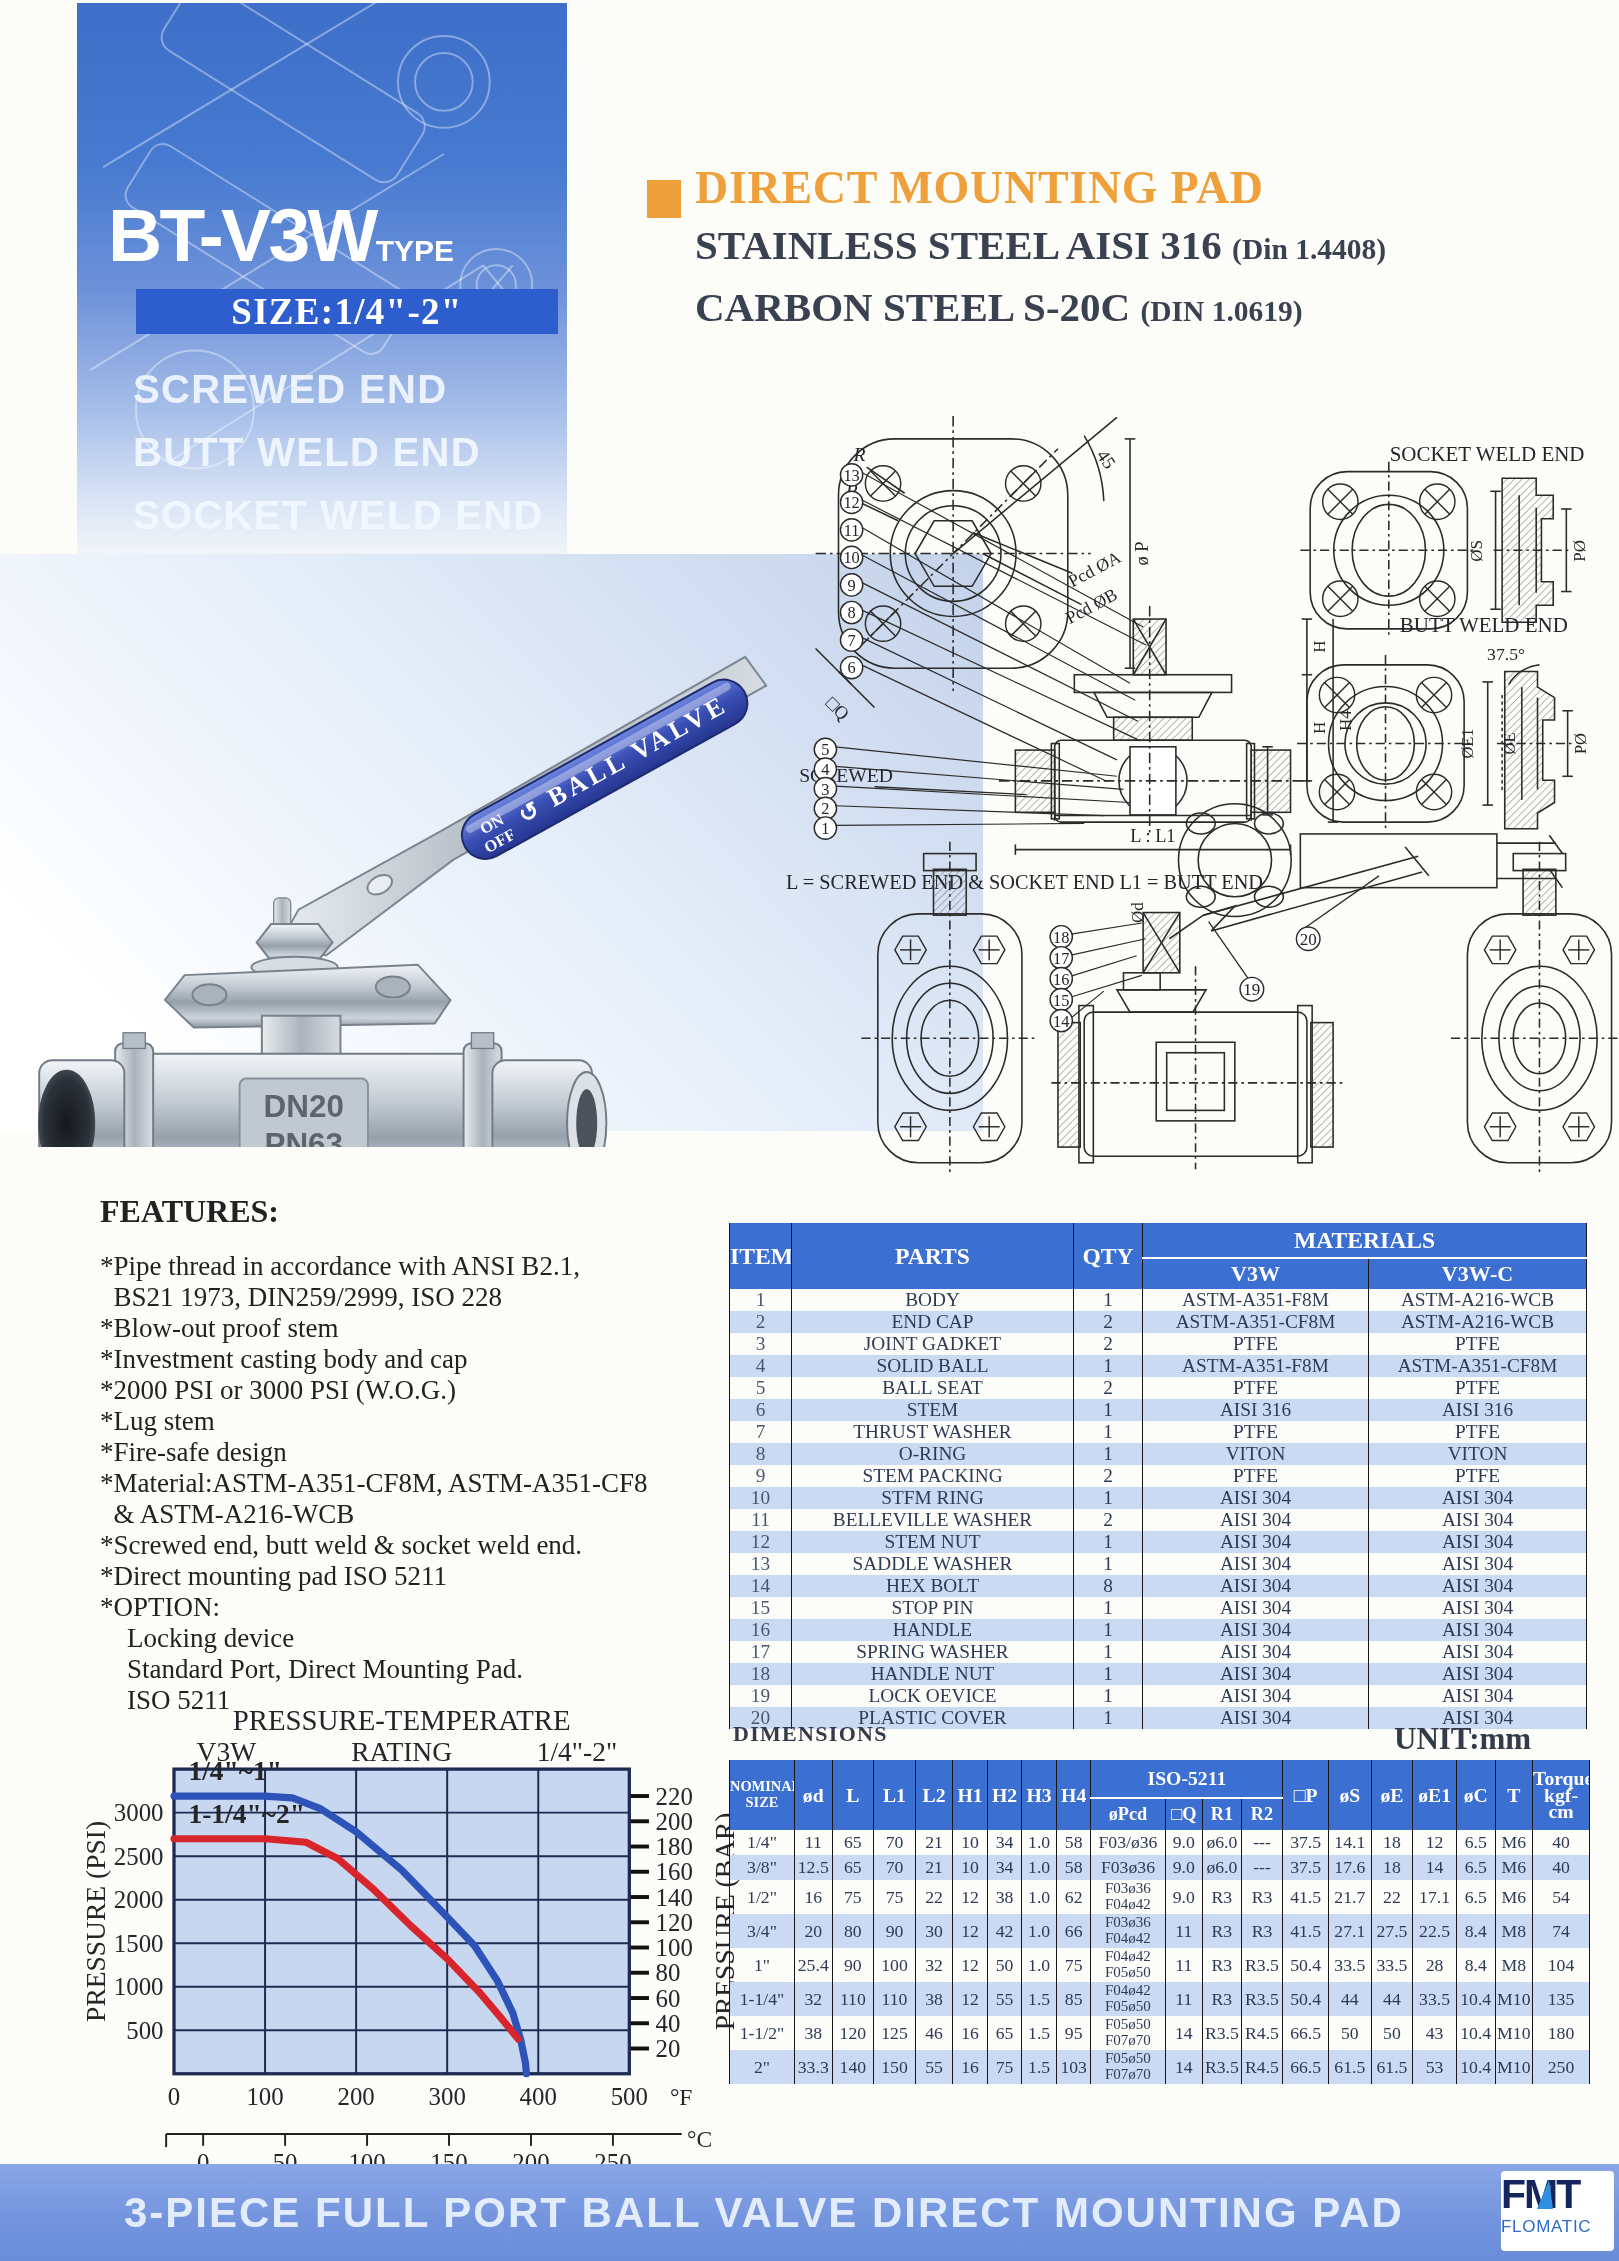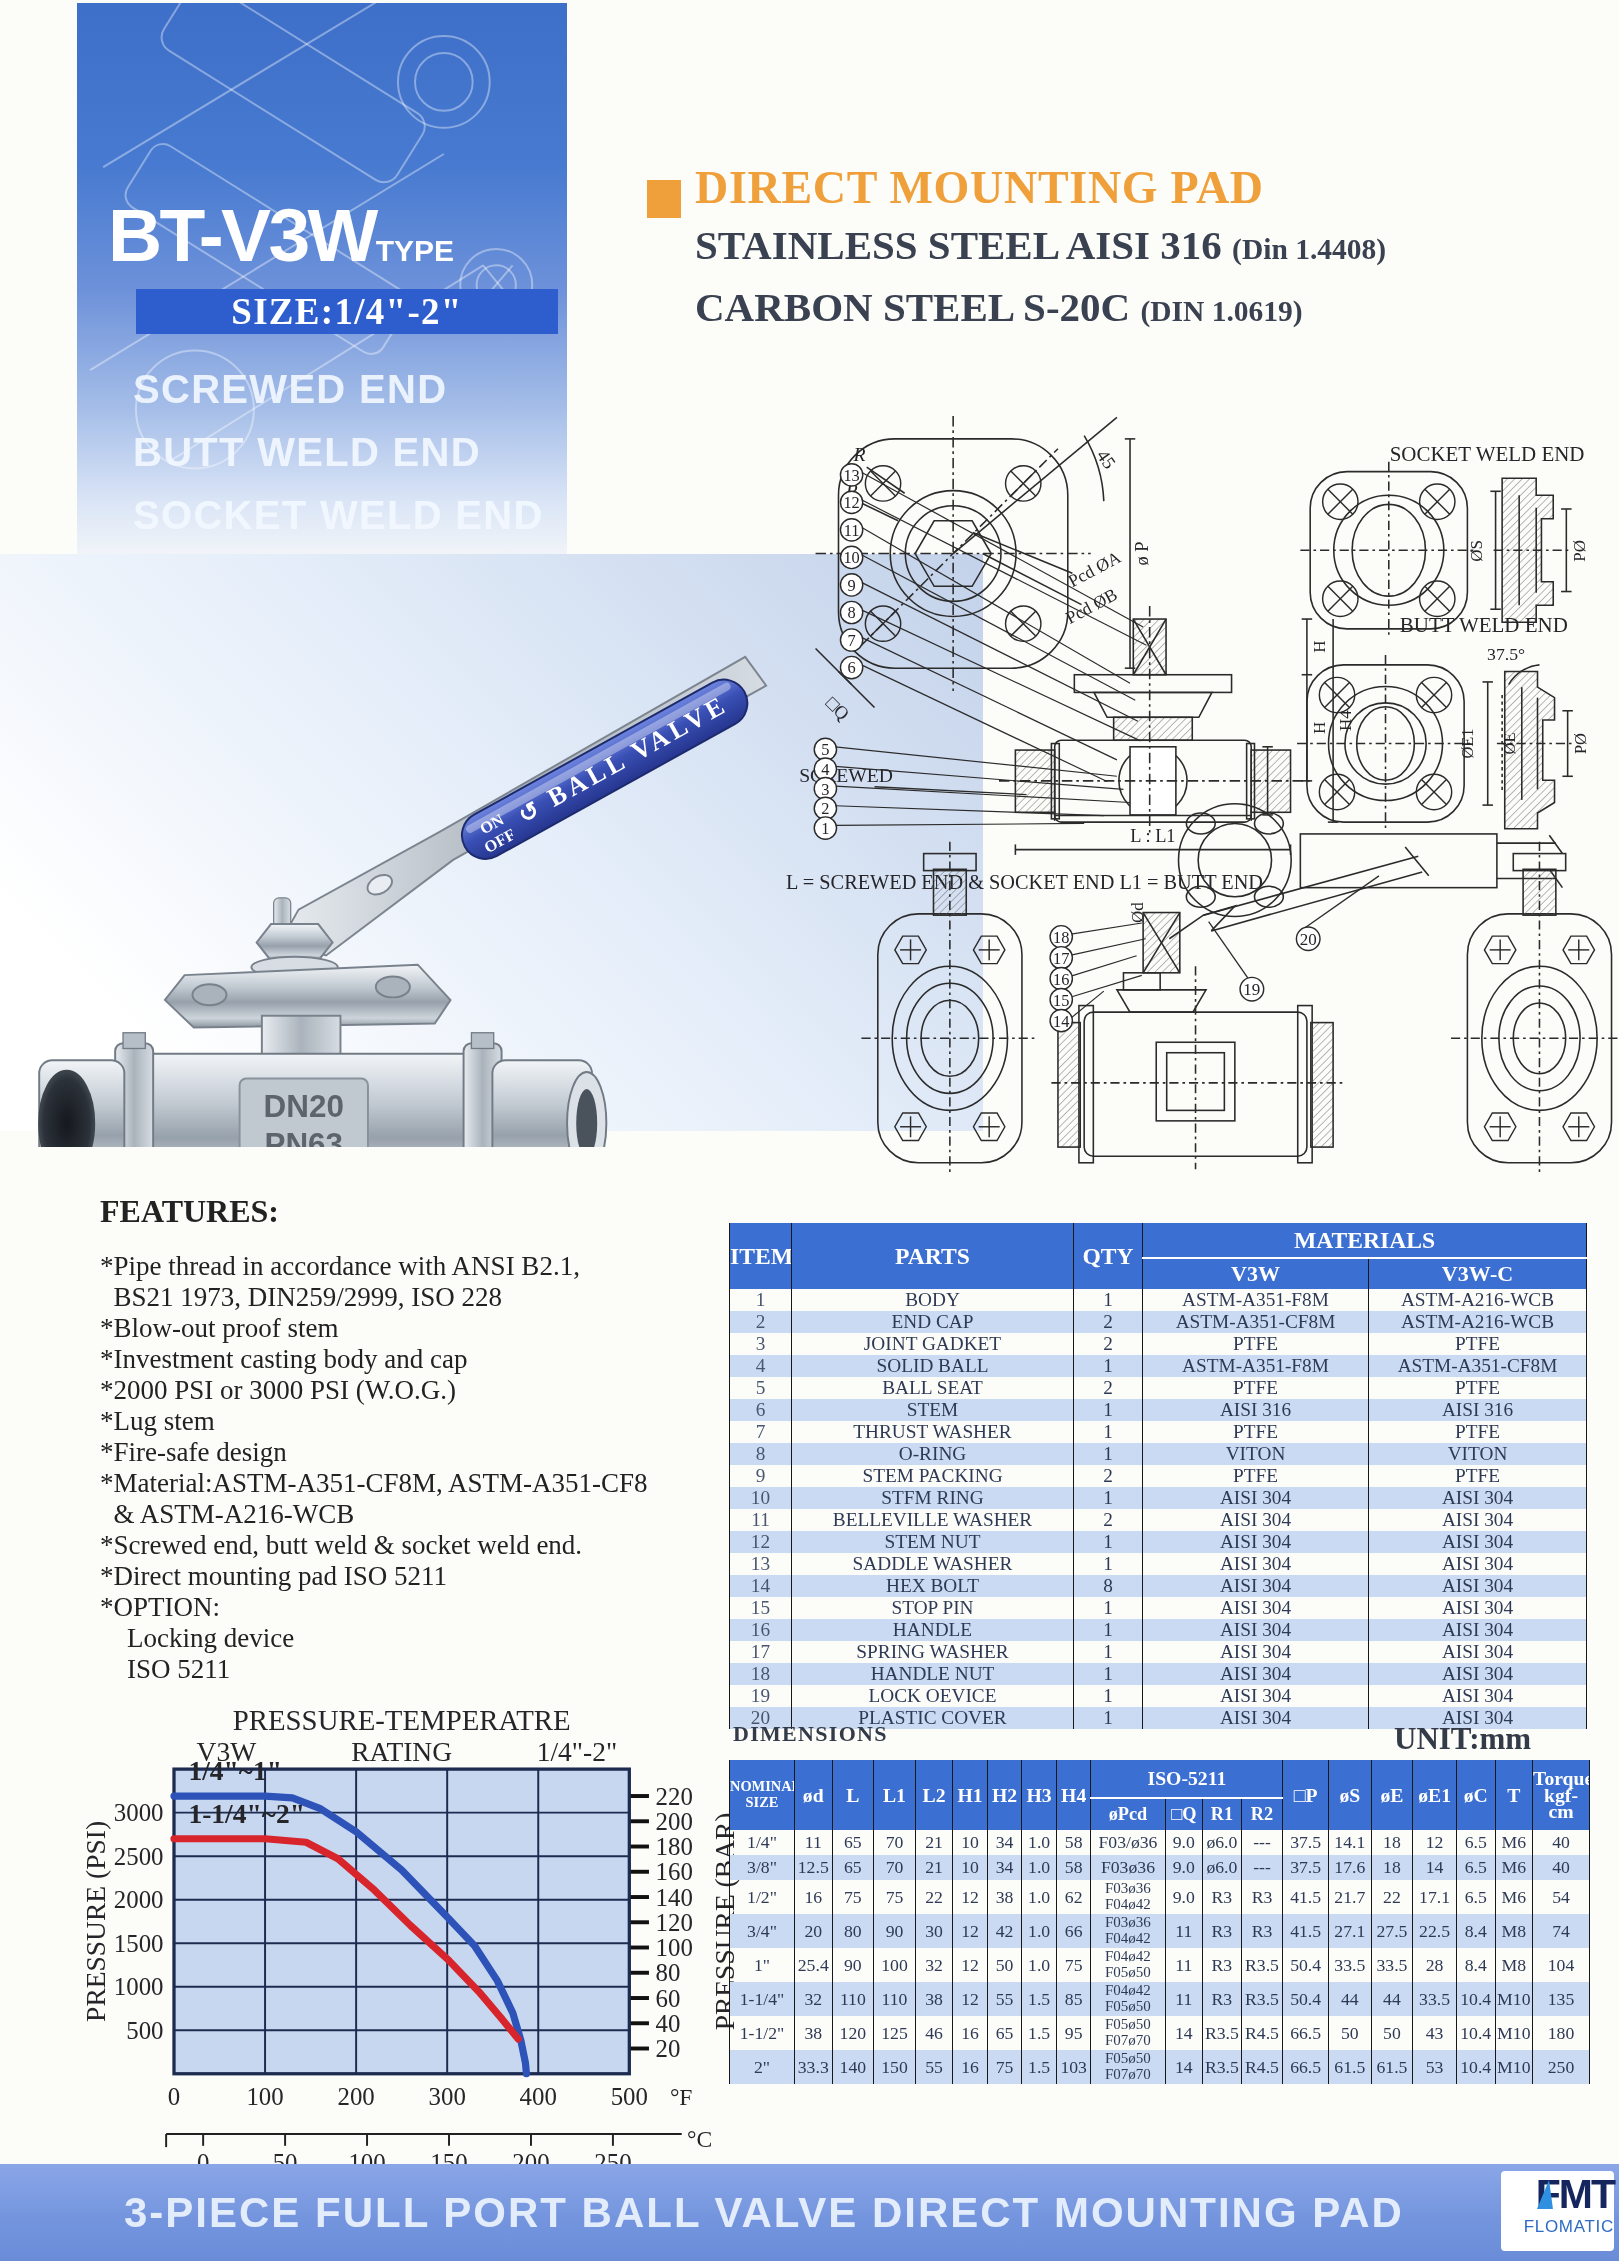--- a/index.html
+++ b/index.html
@@ -52,21 +52,21 @@
   .dim tr.s2 td{height:34px}
   .dim .pcd{font-size:15px;line-height:15.7px;white-space:normal}
   .dim-title{left:733px;top:1721px;font-size:22px;font-weight:bold;letter-spacing:1.3px;color:#343b48}
   .unit{left:1394px;top:1721px;font-size:31px;font-weight:bold;color:#343b48}
   
   .footer{left:0;top:2164px;width:1619px;height:98px;
           background:linear-gradient(180deg,#8aa6e7 0%,#7495de 55%,#6a8cd8 100%)}
   .footer-text{left:124px;top:2164px;height:114px;line-height:98px;
                font-family:"Liberation Sans",sans-serif;font-weight:bold;font-size:42px;
                color:#e3ecfb;letter-spacing:2px;white-space:nowrap}
-  .logo{left:1501px;top:2171px;width:113px;height:80px;background:#fff;border-radius:3.9px;text-align:right}
+  .logo{left:1501px;top:2171px;width:113px;height:80px;background:#fff;border-radius:3.9px;text-align:left}
   .logo .fmt{font-family:"Liberation Sans",sans-serif;font-weight:bold;font-size:41px;
              color:#15265e;line-height:46px;letter-spacing:-2px;position:relative}
   .logo .fmt .mblue{position:absolute;left:38px;top:9.2px;width:0;height:0;
              border-left:8.5px solid transparent;border-right:8.5px solid transparent;border-bottom:29px solid #2f8fe0;
              transform:skewX(-8deg)}
   .logo .flo{font-family:"Liberation Sans",sans-serif;font-size:17px;color:#2e6bc6;letter-spacing:0.7px;line-height:19.7px}
   
   .draw text{font-family:"Liberation Serif",serif;fill:#25252a}
 </style>
 </head>
@@ -466,20 +466,21 @@
         <div class="ln">*Investment casting body and cap</div>
         <div class="ln">*2000 PSI or 3000 PSI (W.O.G.)</div>
         <div class="ln">*Lug stem</div>
         <div class="ln">*Fire-safe design</div>
         <div class="ln">*Material:ASTM-A351-CF8M, ASTM-A351-CF8</div>
         <div class="ln">  &amp; ASTM-A216-WCB</div>
         <div class="ln">*Screwed end, butt weld &amp; socket weld end.</div>
         <div class="ln">*Direct mounting pad ISO 5211</div>
         <div class="ln">*OPTION:</div>
         <div class="ln">    Locking device</div>
+        <div class="ln">    Standard Port, Direct Mounting Pad.</div>
         <div class="ln">    ISO 5211</div>
       </div>
   </div>
 
   <table class="abs mt">
     <colgroup>
         <col style="width:62px">
         <col style="width:282px">
         <col style="width:69px">
         <col style="width:226px">

